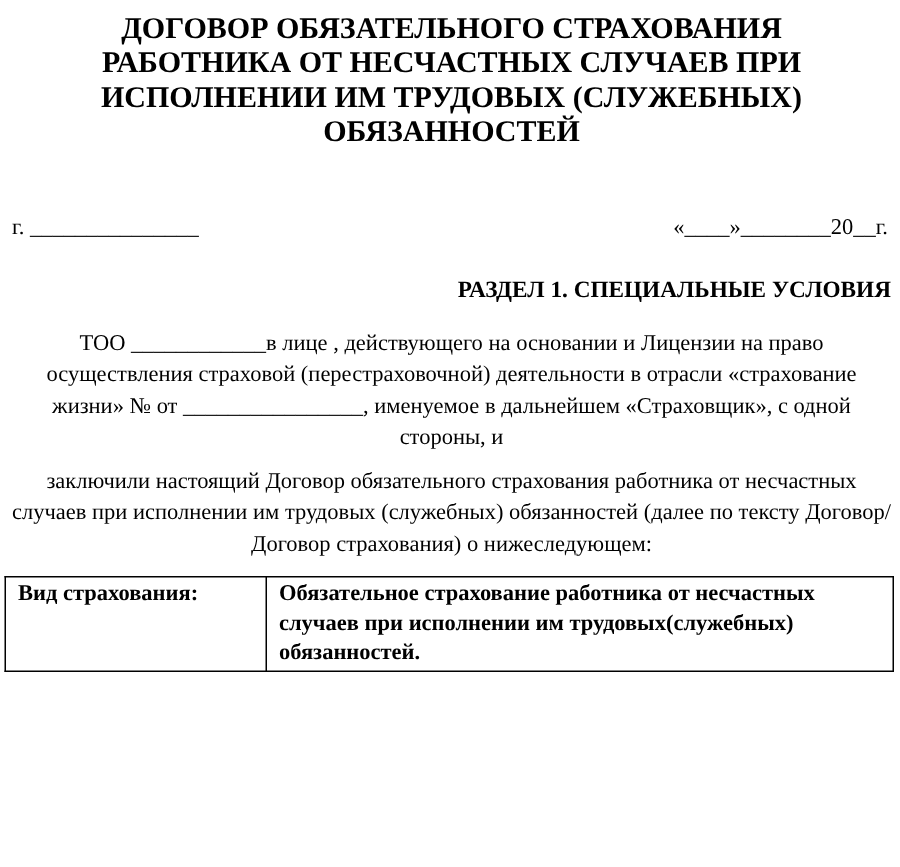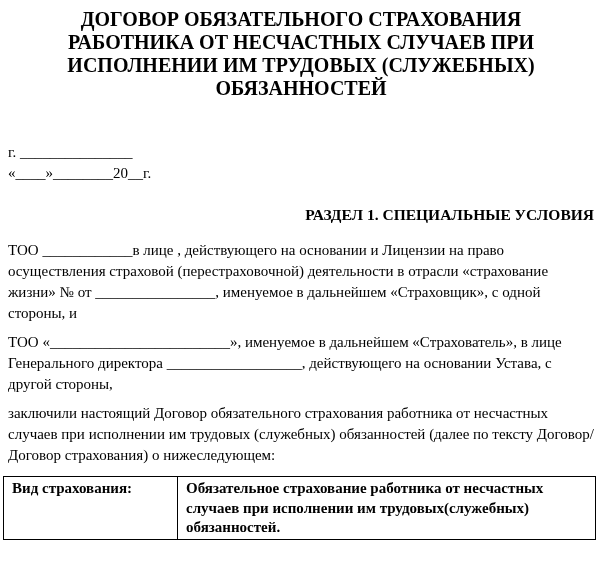--- a/index.html
+++ b/index.html
@@ -26,33 +26,33 @@
     line-height: 23px;
     text-align: center;
     max-width: 552px;
     margin: 2px auto 0 auto;
   }
   .date-row {
     margin-top: 42px;
     display: flex;
     justify-content: space-between;
     align-items: baseline;
-    flex-direction: column;
   }
   .city-part { white-space: nowrap; }
   .date-part { white-space: nowrap; padding-right: 2px; }
   .section-heading {
     margin-top: 20px;
     text-align: right;
     font-weight: bold;
     font-size: 15.5px;
     line-height: 21px;
   }
   .para {
     margin: 0 0 8px 0;
+    text-align: center;
   }
   .para-first { margin-top: 15px; }
   .para-last { margin-bottom: 10px; }
   .terms-table {
     border-collapse: collapse;
     table-layout: fixed;
     width: 593px;
     margin-left: -5px;
     border-radius: 30px;
   }
@@ -76,21 +76,20 @@
 
   <div class="date-row">
     <span class="city-part">г. _______________</span>
     <span class="date-part">«____»________20__г.</span>
   </div>
 
   <div class="section-heading">РАЗДЕЛ 1. СПЕЦИАЛЬНЫЕ УСЛОВИЯ</div>
 
   <p class="para para-first">ТОО ____________в лице , действующего на основании и Лицензии на право осуществления страховой (перестраховочной) деятельности в отрасли «страхование жизни» № от ________________, именуемое в дальнейшем «Страховщик», с одной стороны, и</p>
 
-  <p class="para">ТОО «________________________», именуемое в дальнейшем «Страхователь», в лице Генерального директора __________________, действующего на основании Устава, с другой стороны,</p>
 
   <p class="para para-last">заключили настоящий Договор обязательного страхования работника от несчастных случаев при исполнении им трудовых (служебных) обязанностей (далее по тексту Договор/Договор страхования) о нижеследующем:</p>
 
   <table class="terms-table">
     <tbody>
       <tr class="row-bold">
         <td class="col-label">Вид страхования:</td>
         <td class="col-value">Обязательное страхование работника от несчастных случаев при исполнении им трудовых(служебных) обязанностей.</td>
       </tr>
     </tbody>

